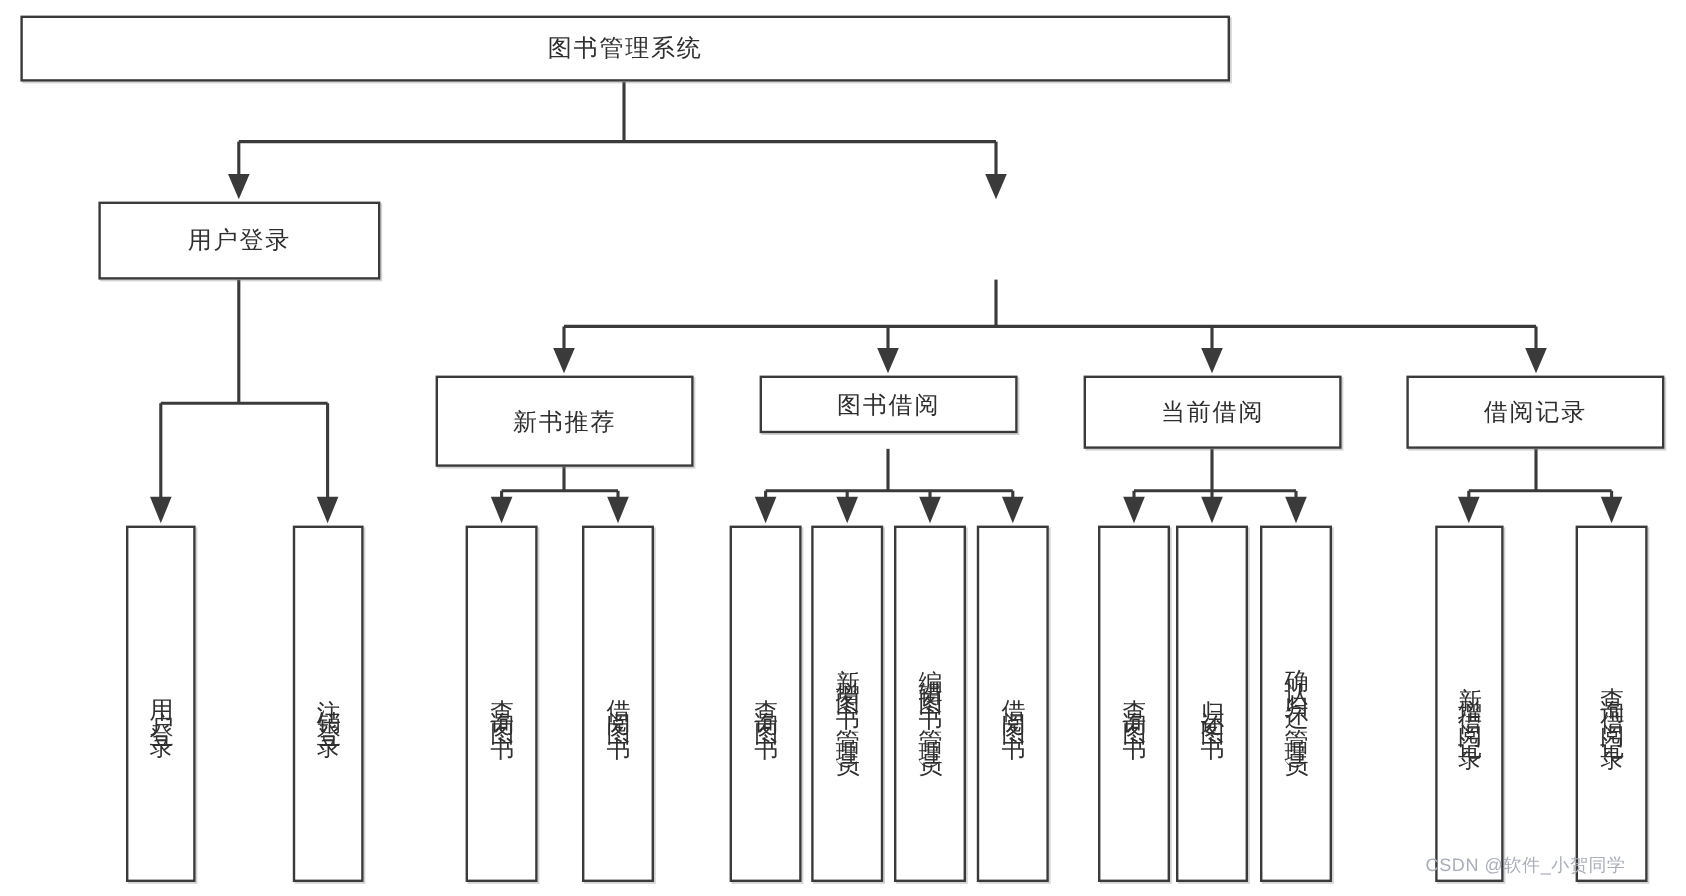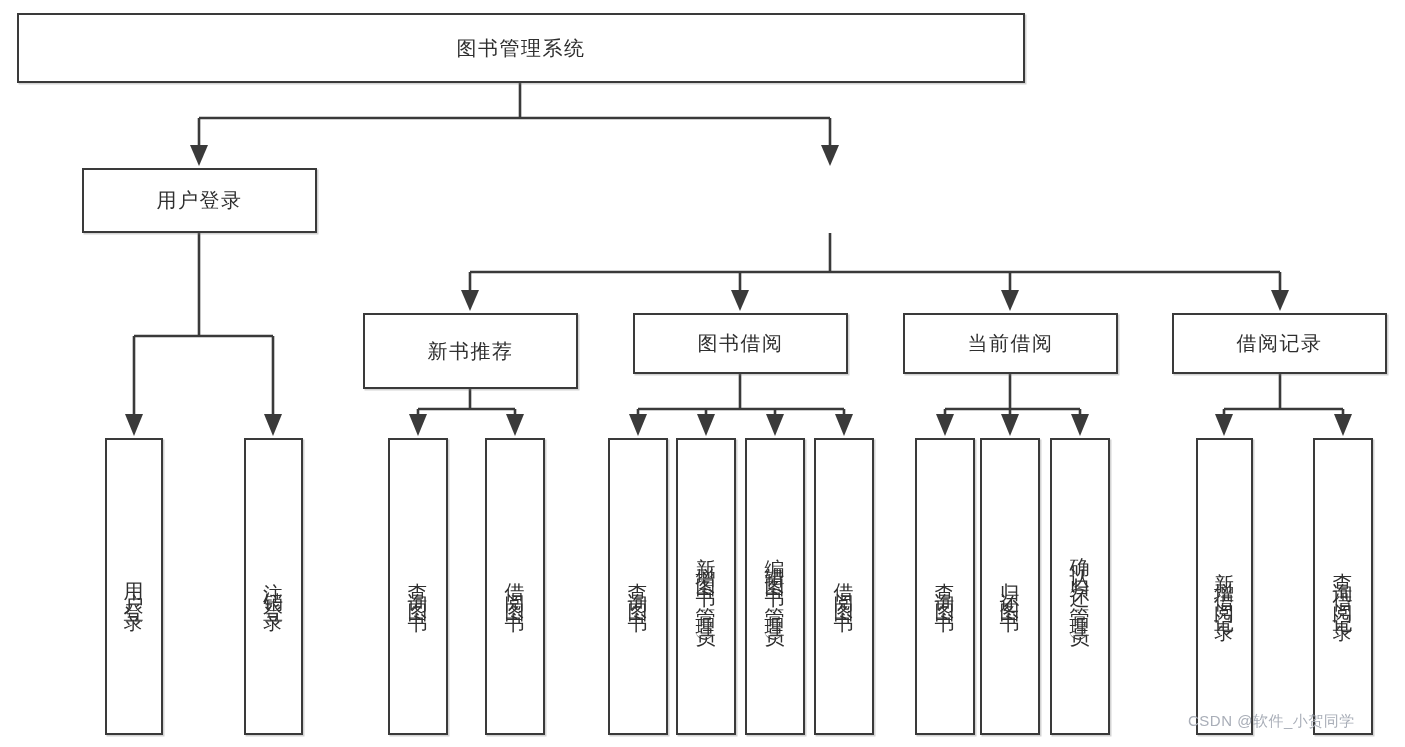--- a/index.html
+++ b/index.html
@@ -120,32 +120,32 @@
       <polygon points="766,414 784,414 775,436"></polygon>
       <polygon points="835,414 853,414 844,436"></polygon>
       <polygon points="936,414 954,414 945,436"></polygon>
       <polygon points="1001,414 1019,414 1010,436"></polygon>
       <polygon points="1071,414 1089,414 1080,436"></polygon>
       <polygon points="1215,414 1233,414 1224,436"></polygon>
       <polygon points="1334,414 1352,414 1343,436"></polygon>
     </g>
   </svg>
 
-  <div class="node" style="left:17px; top:13px; width:1008px; height:70px;">
+  <div class="node" style="left:17px; top:13px; width:1008px; height:55px;">
     <span class="lbl">图书管理系统</span>
   </div>
 
   <div class="node" style="left:82px; top:168px; width:235px; height:65px;">
     <span class="lbl">用户登录</span>
   </div>
 
   <div class="node" style="left:363px; top:313px; width:215px; height:76px;">
     <span class="lbl">新书推荐</span>
   </div>
-  <div class="node" style="left:633px; top:313px; width:215px; height:61px;">
+  <div class="node" style="left:633px; top:313px; width:215px; height:48px;">
     <span class="lbl">图书借阅</span>
   </div>
   <div class="node" style="left:903px; top:313px; width:215px; height:61px;">
     <span class="lbl">当前借阅</span>
   </div>
   <div class="node" style="left:1172px; top:313px; width:215px; height:61px;">
     <span class="lbl">借阅记录</span>
   </div>
 
   <div class="node leaf" style="left:105px; top:438px; width:58px; height:297px;">

